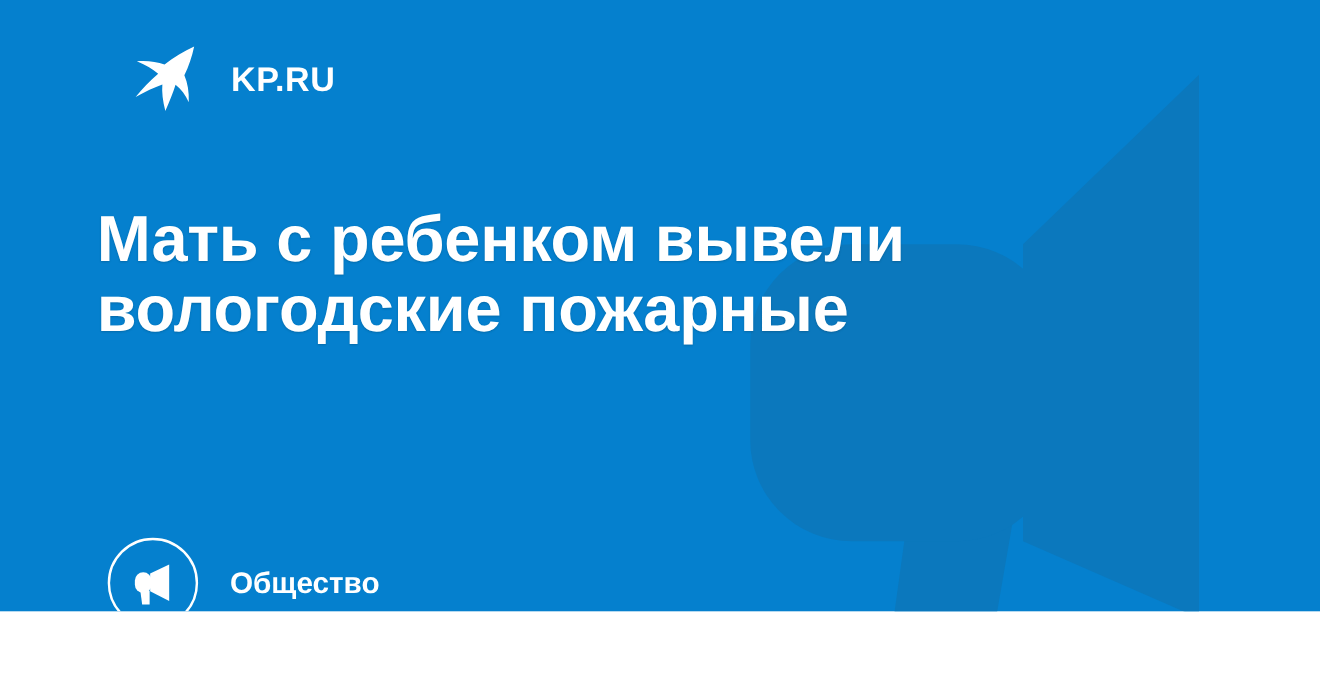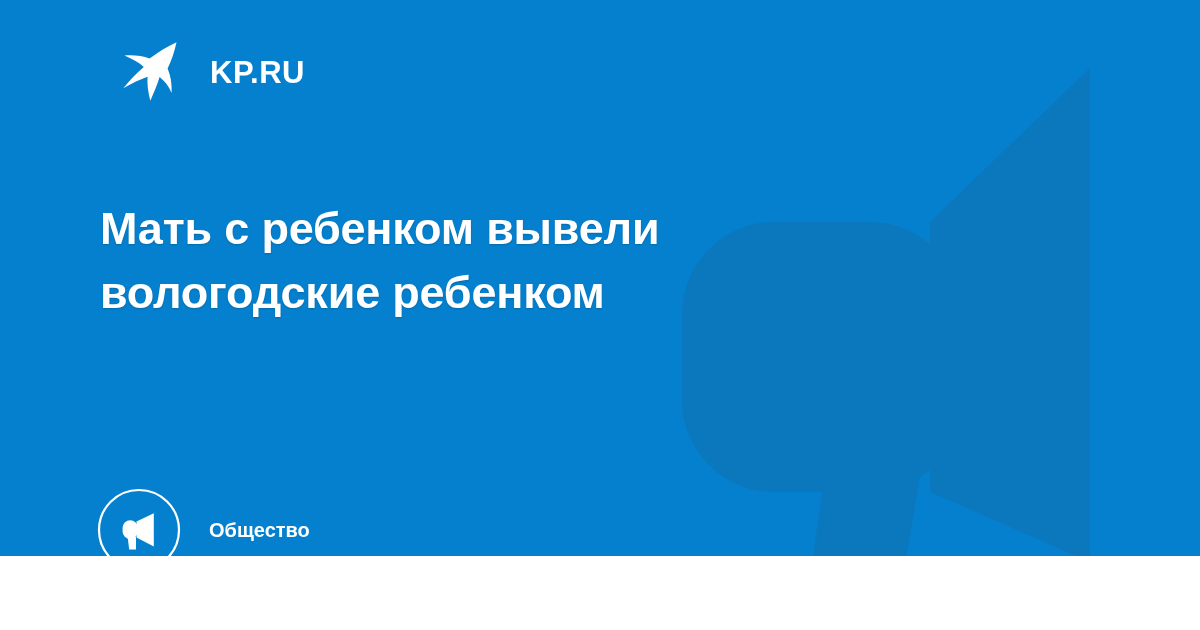--- a/index.html
+++ b/index.html
@@ -52,23 +52,23 @@
     line-height: 1;
     white-space: nowrap;
   }
 
   
   #headline {
     position: absolute;
     left: 88px;
     top: 185px;
     width: 800px;
-    margin: 12px;
+    margin: 0;
     color: #ffffff;
-    font-size: 45px;
+    font-size: 59px;
     font-weight: bold;
     line-height: 64px;
     letter-spacing: -0.2px;
     text-shadow: 0 1px 2px rgba(0,0,0,0.18);
   }
   #headline .hl-line {
     display: block;
     white-space: nowrap;
   }
 
@@ -83,21 +83,21 @@
   }
   #category-badge {
     width: 86px;
     height: 86px;
     flex: 0 0 auto;
     display: block;
   }
   #category-label {
     margin-left: 27px;
     color: #ffffff;
-    font-size: 20px;
+    font-size: 27px;
     font-weight: bold;
     line-height: 1;
     white-space: nowrap;
   }
 </style>
 </head>
 <body>
 
 <div id="card">
 
@@ -114,21 +114,21 @@
 
   <div id="brand">
     <svg id="brand-bird" viewBox="0 0 72 72" aria-hidden="true">
       <path fill="#ffffff" d="M68.5 6.2 C59.4 10.6 50.0 16.0 41.6 22.6 C34.2 20.0 25.7 18.8 16.4 19.6 C24.8 23.0 31.2 26.9 35.8 31.0 C28.2 37.5 21.2 44.7 15.3 52.2 C24.0 47.2 32.2 43.4 39.6 40.8 C39.0 47.6 39.9 55.6 42.3 64.8 C46.3 56.0 49.4 48.1 51.6 41.1 C56.6 45.0 60.6 50.2 63.6 56.9 C64.0 47.6 62.6 39.5 59.6 32.5 C63.6 24.1 66.6 15.4 68.5 6.2 Z"></path>
     </svg>
     <div id="brand-name">KP.RU</div>
   </div>
 
   <h1 id="headline">
     <span class="hl-line">Мать с ребенком вывели</span>
-    <span class="hl-line">вологодские ребенком</span>
+    <span class="hl-line">вологодские пожарные</span>
   </h1>
 
   <div id="category">
     <svg id="category-badge" viewBox="0 0 86 86" aria-hidden="true">
       <circle cx="43" cy="43" r="40" fill="none" stroke="#ffffff" stroke-width="2.2"></circle>
       <g fill="#ffffff">
         <path d="M57.8 26.2 L57.8 59.4 L40.5 50.6 L40.5 34.4 Z"></path>
         <rect x="26.6" y="33.2" width="15.2" height="18.8" rx="7.6" ry="7.6"></rect>
         <path d="M31.6 50.0 L40.0 50.0 L40.0 62.6 L33.2 62.6 Z"></path>
       </g>

